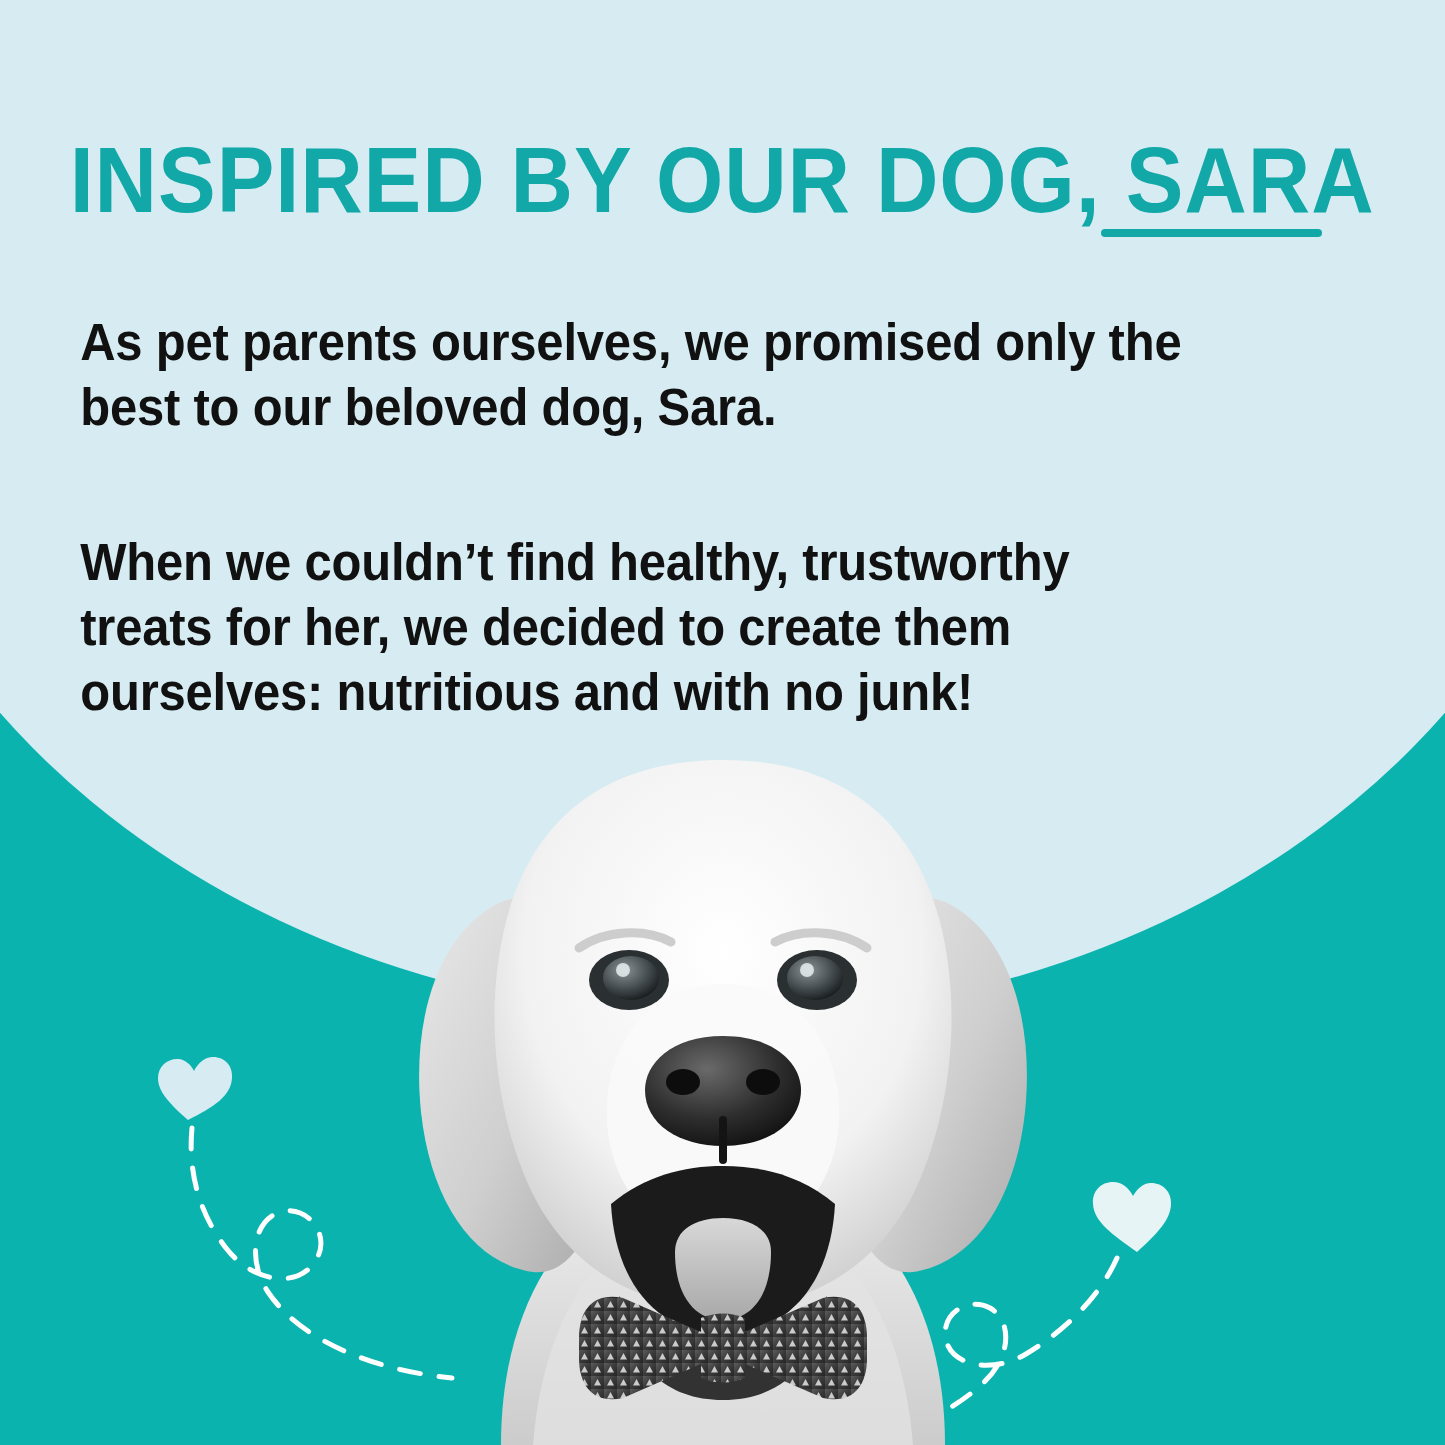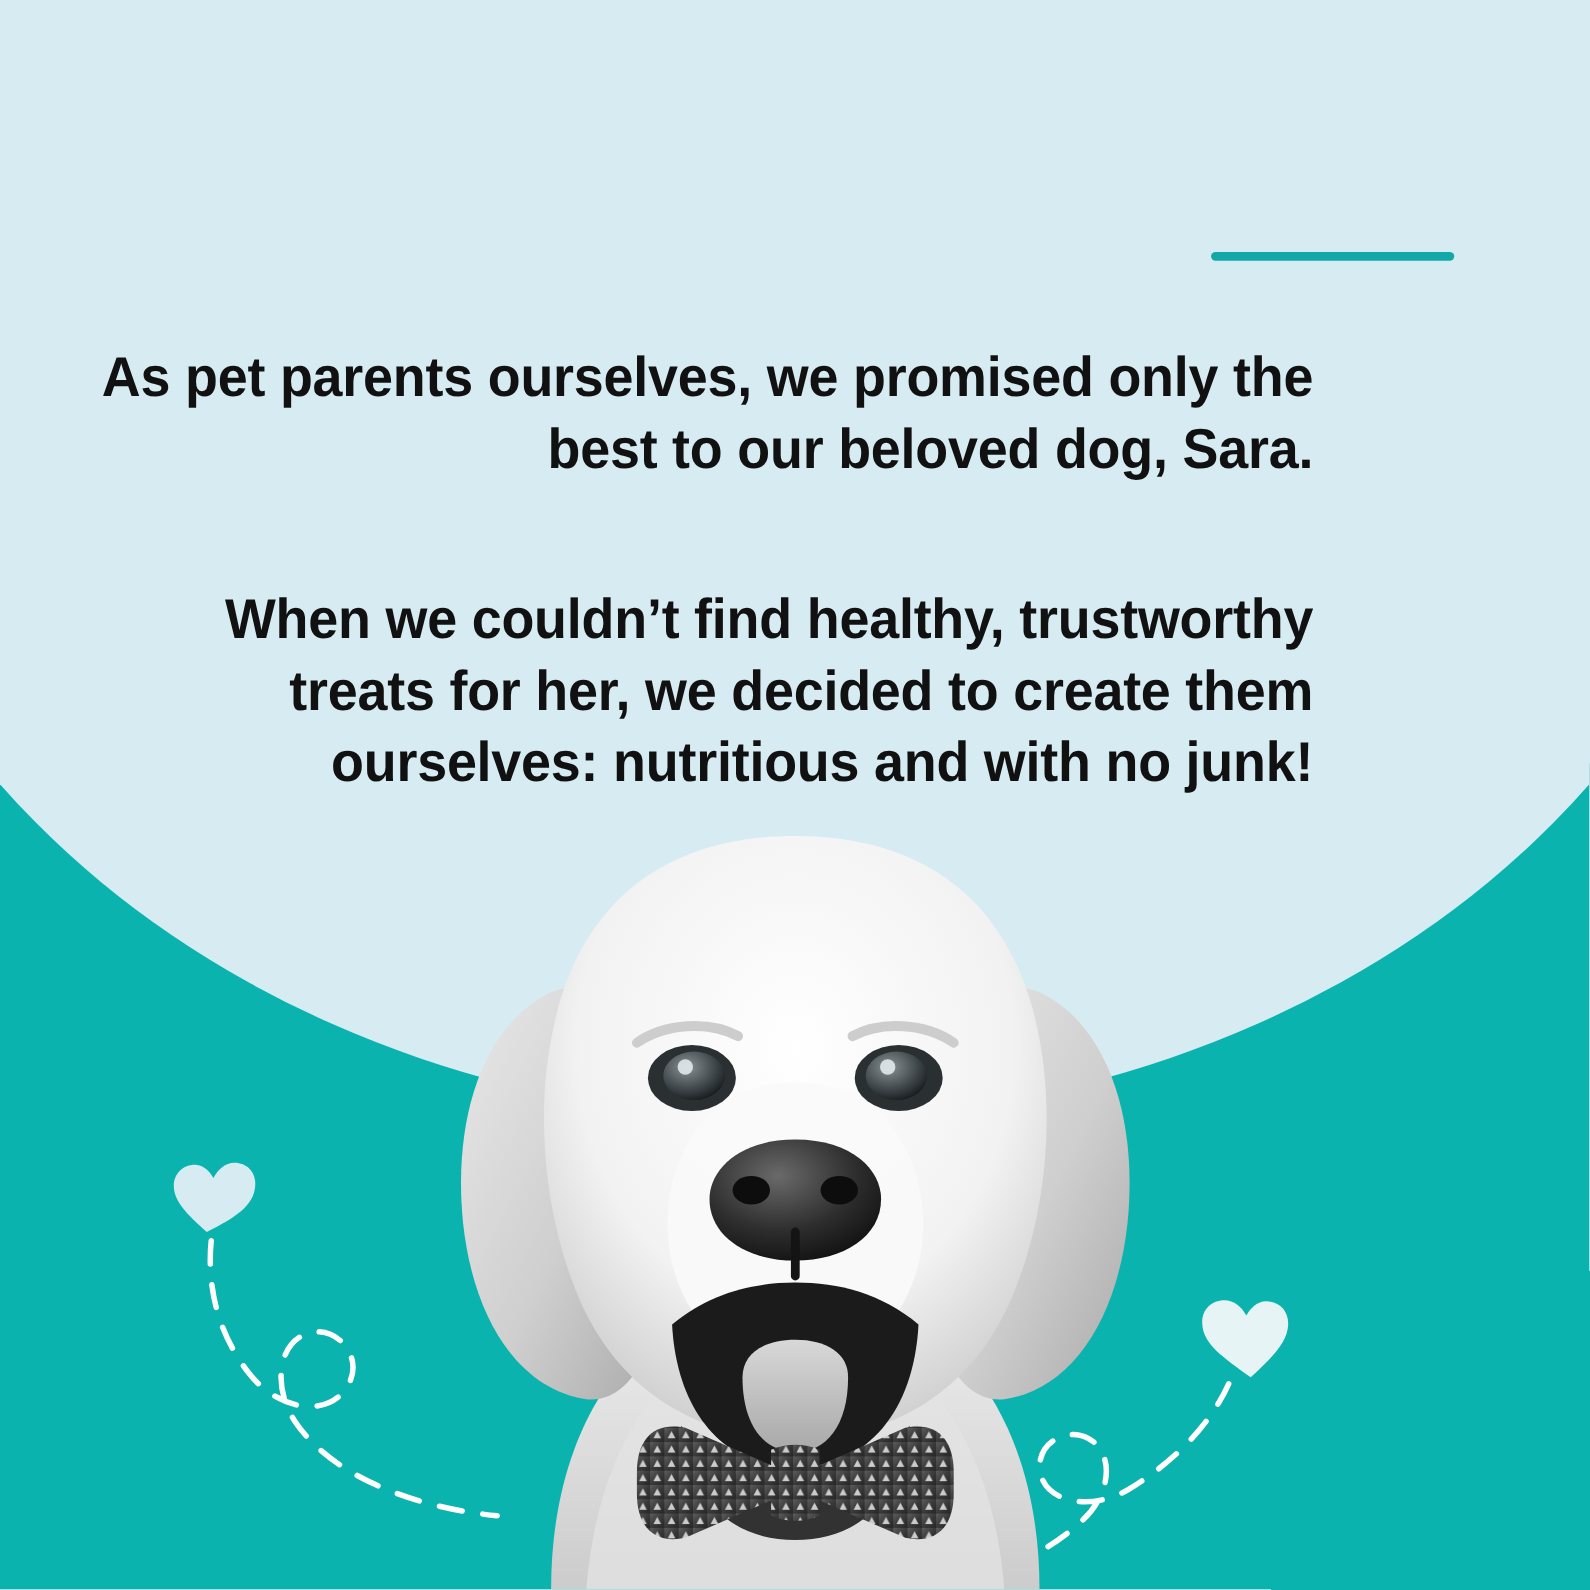--- a/index.html
+++ b/index.html
@@ -71,21 +71,21 @@
     border-radius: 4px;
     z-index: 6;
   }
 
   
   .body-copy {
     position: absolute;
     left: 0;
     top: 310px;
     width: 1274px;
-    text-align: right;
+    text-align: left;
     z-index: 6;
   }
   .para {
     color: #111111;
     font-family: "Liberation Sans Narrow", "Liberation Sans", sans-serif;
     font-weight: bold;
     font-size: 51px;
     line-height: 65px;
     letter-spacing: -0.2px;
     margin: 0 auto;
@@ -117,20 +117,23 @@
   }
 </style>
 </head>
 <body>
 
 <div id="canvas">
 
   <div class="bg-teal"></div>
   <div class="bg-arch"></div>
 
+  <div class="headline">
+    <span class="headline-text"><span>INSPIRED BY OUR DOG, </span><span class="accent">SARA</span></span>
+  </div>
   <div class="headline-underline"></div>
 
   <div class="body-copy">
     <p class="para para-1">As pet parents ourselves, we promised only the best to our beloved dog, Sara.</p>
     <div class="para-gap"></div>
     <p class="para para-2">When we couldn’t find healthy, trustworthy treats for her, we decided to create them ourselves: nutritious and with no junk!</p>
   </div>
 
   <div class="dog-wrap">
     <svg width="680" height="693" viewBox="0 0 680 693" xmlns="http://www.w3.org/2000/svg" role="img">

